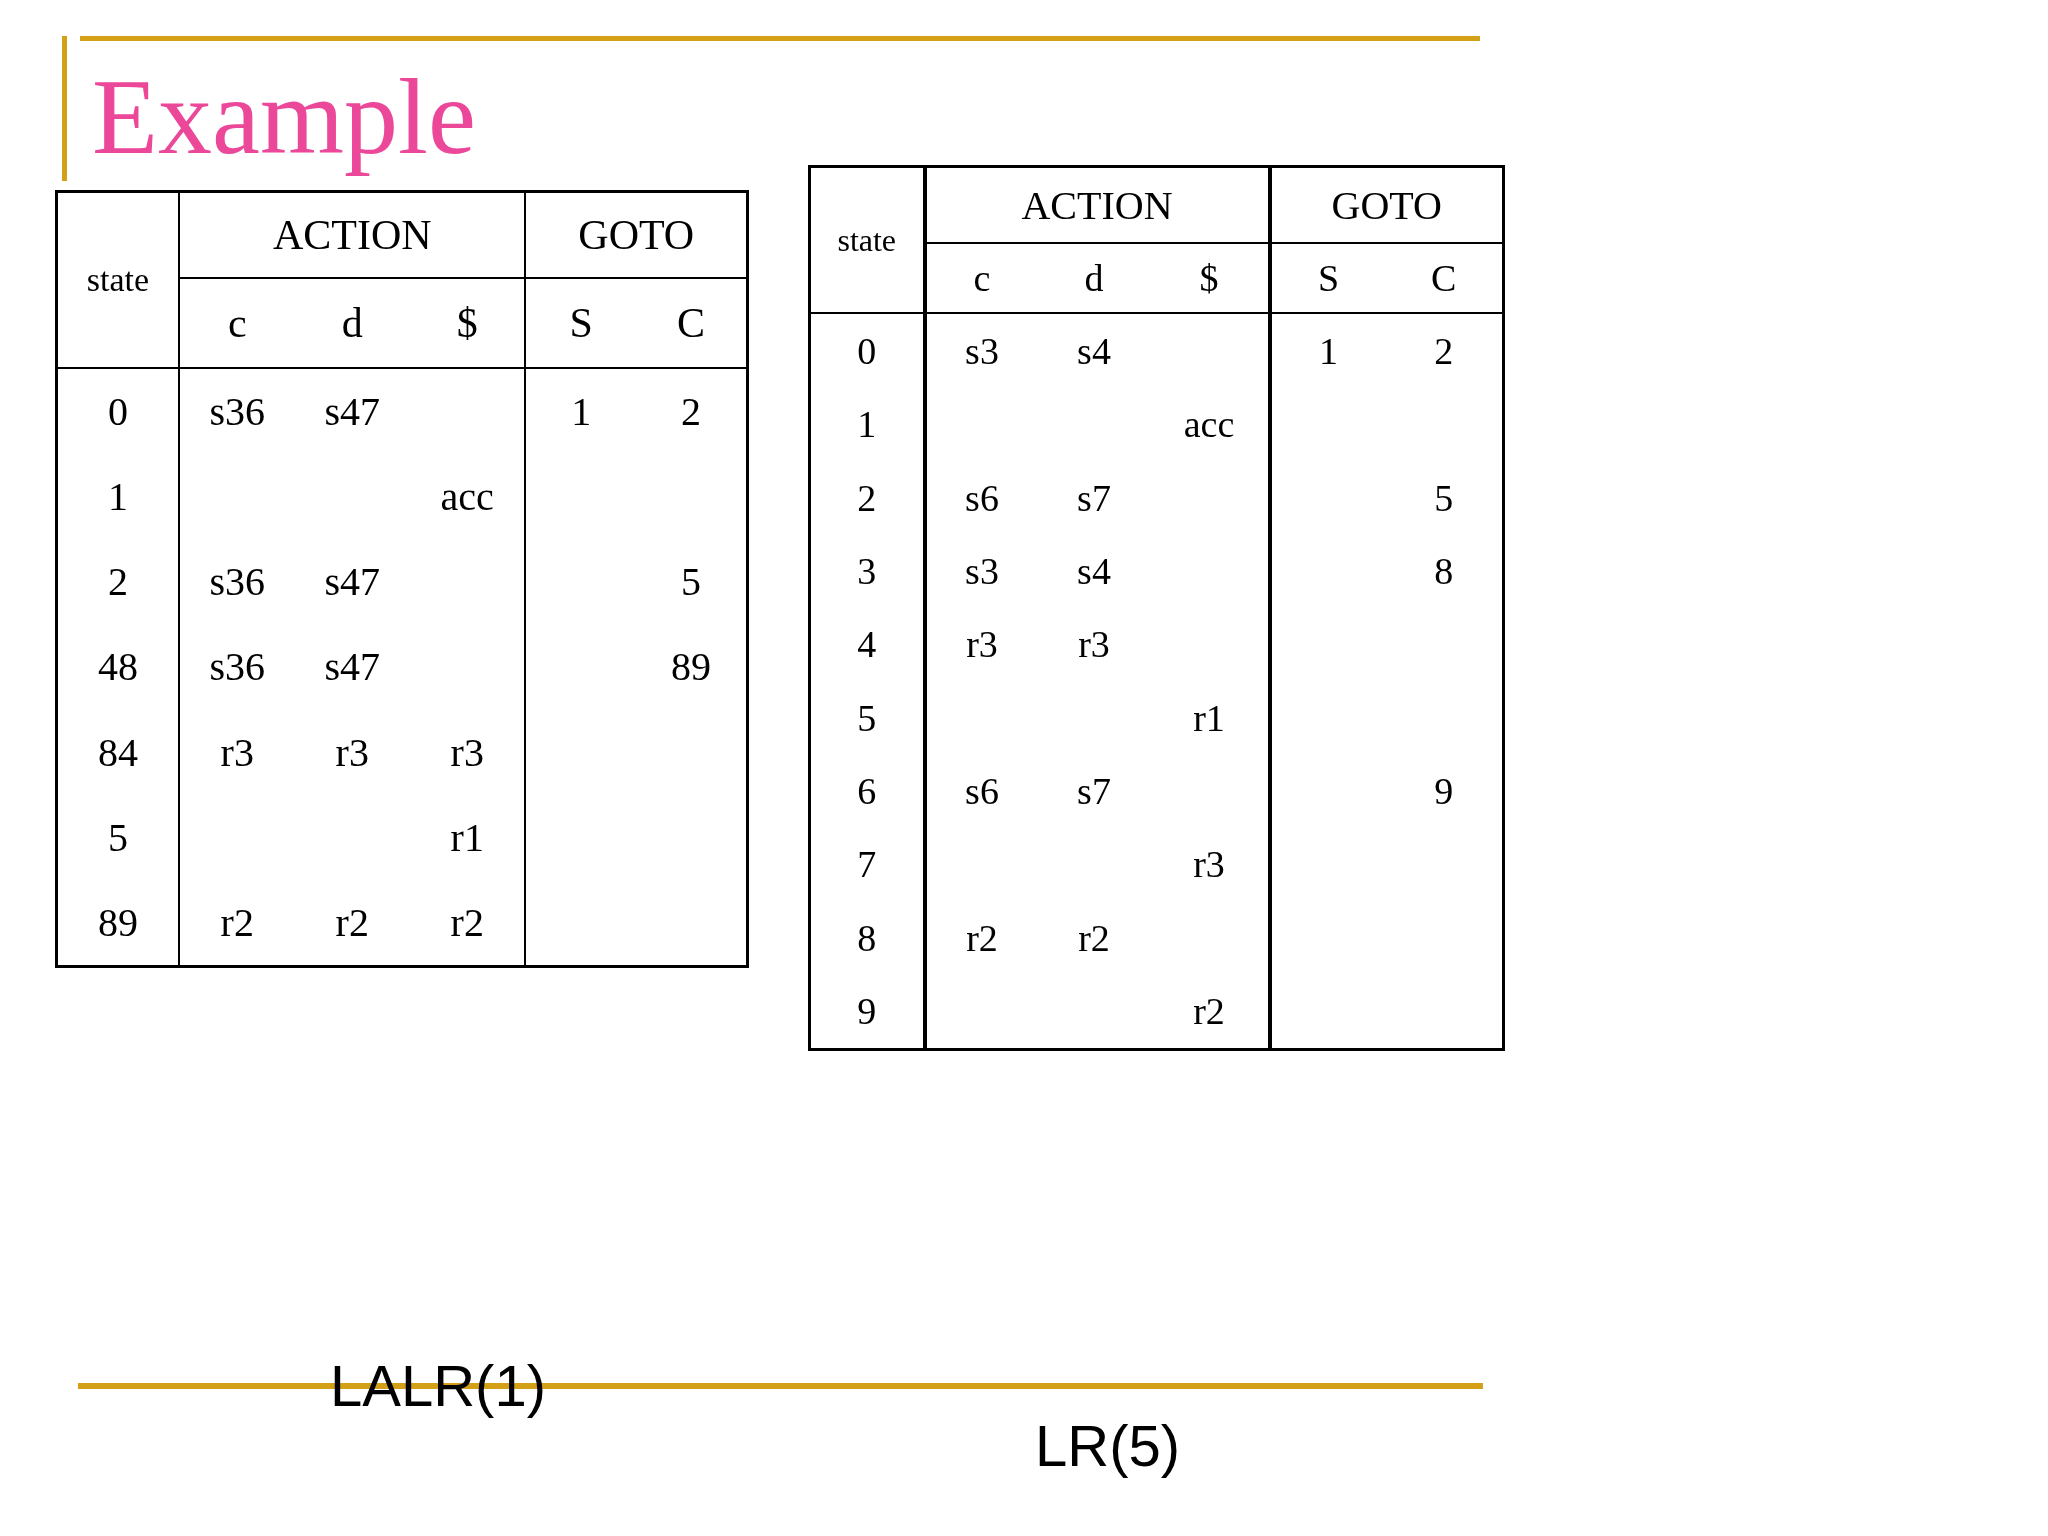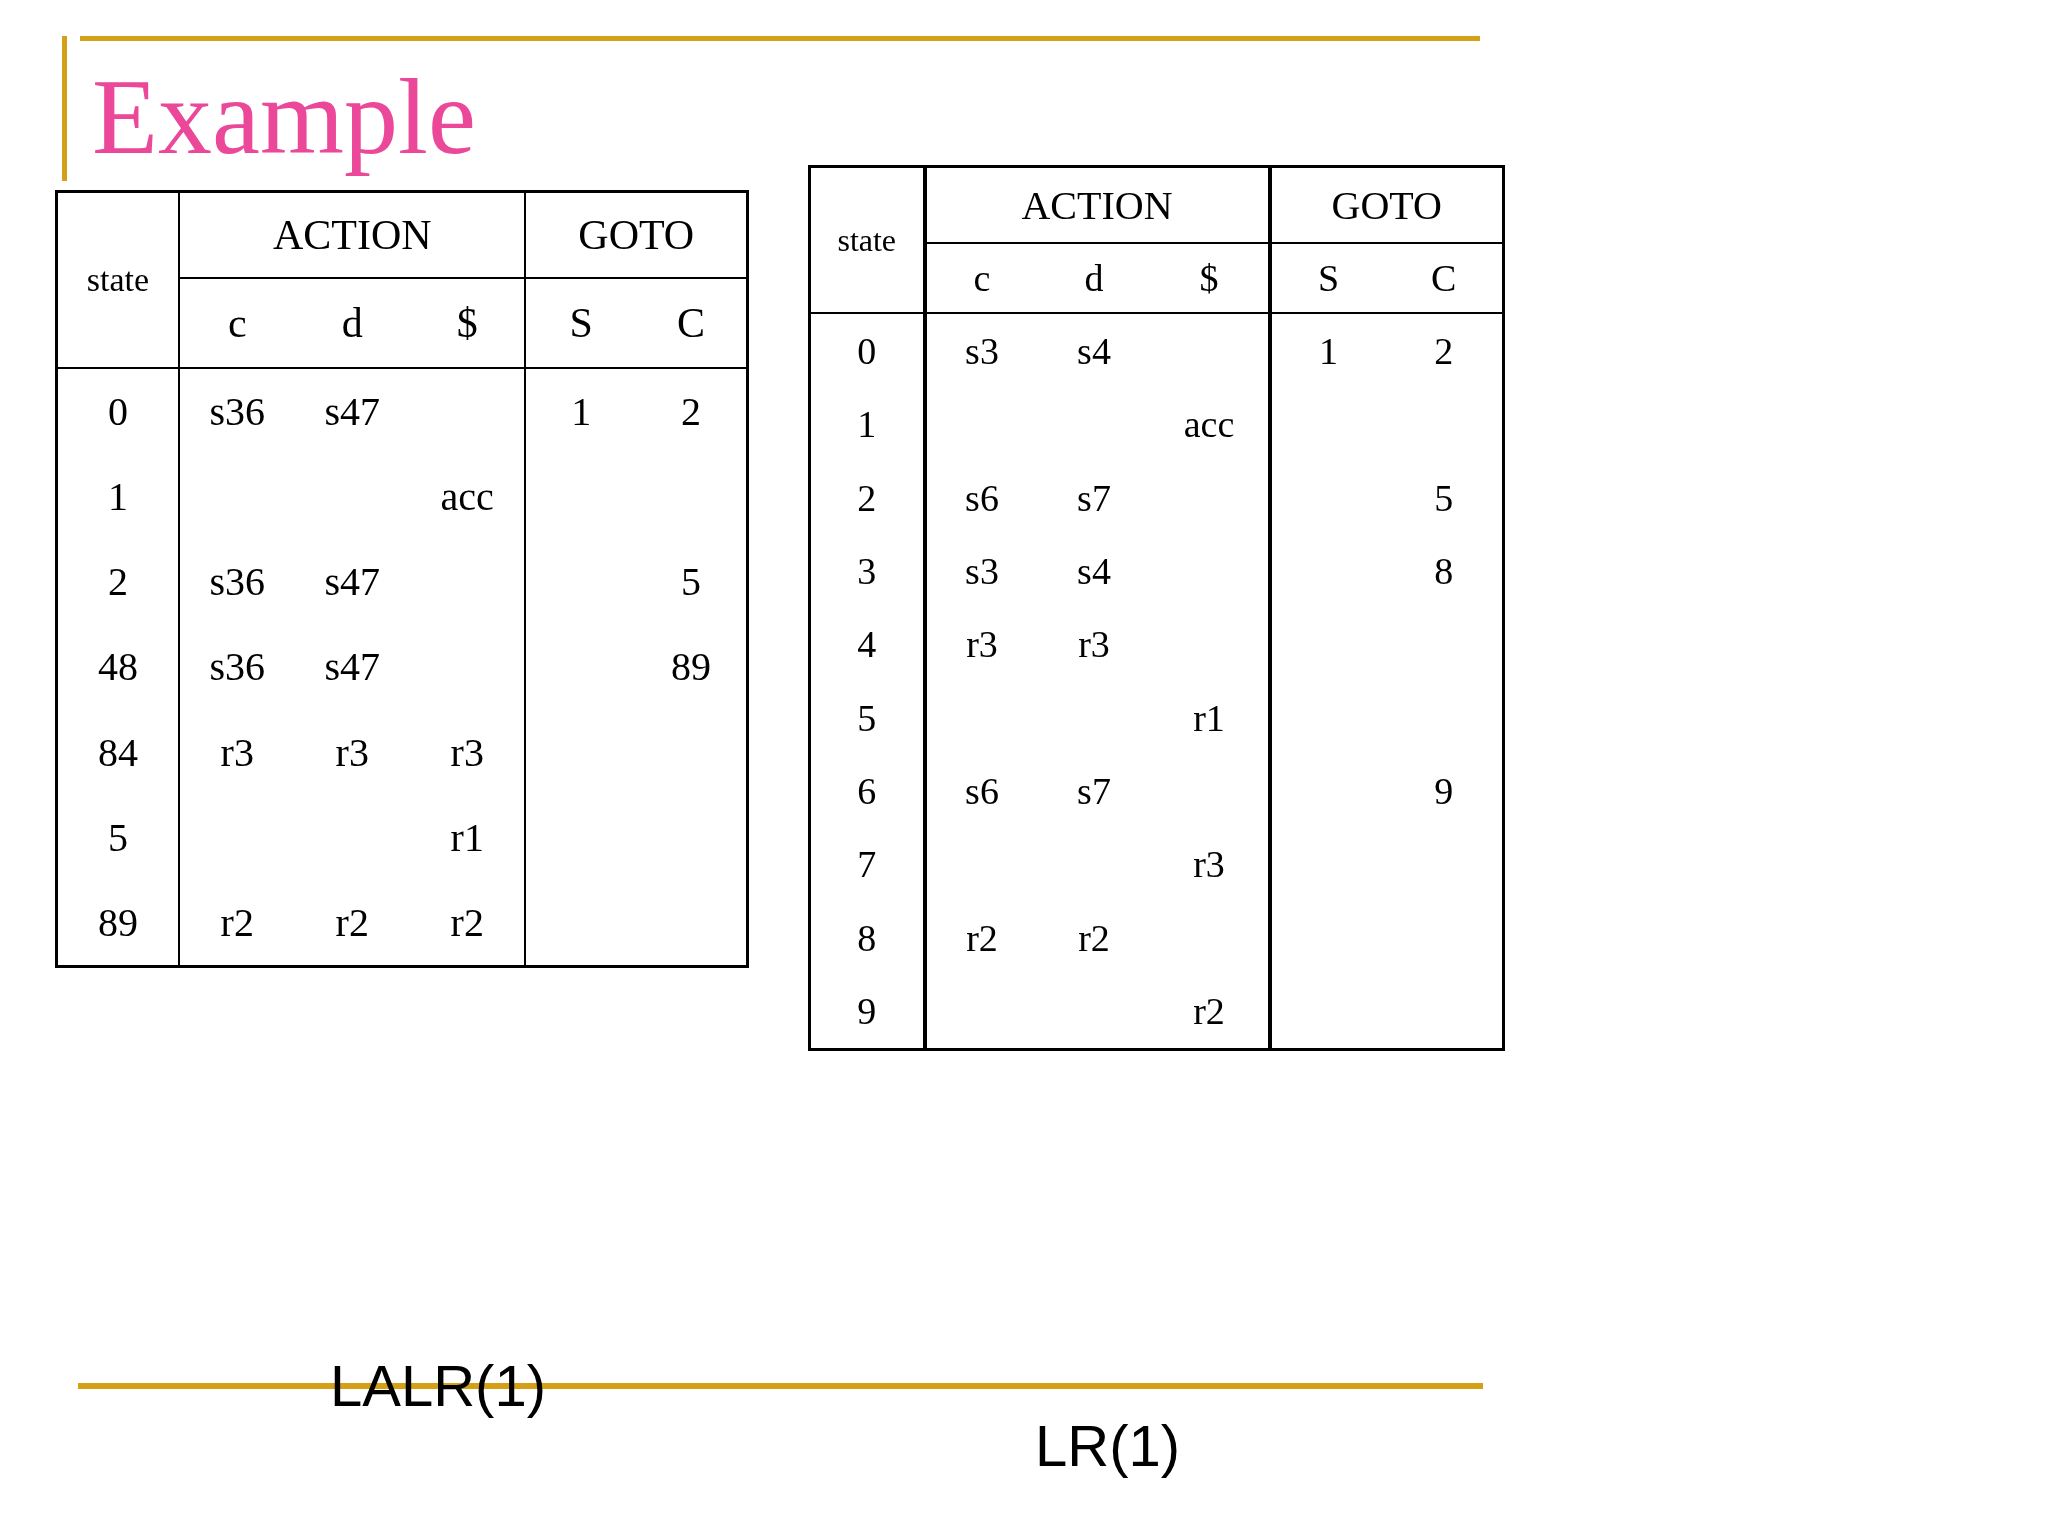--- a/index.html
+++ b/index.html
@@ -326,13 +326,13 @@
       <td class="state-cell v-right-state">9</td>
       <td></td>
       <td></td>
       <td class="v-right-action">r2</td>
       <td></td>
       <td></td>
     </tr>
   </tbody>
 </table>
 
-<div class="table-caption" id="lr-caption">LR(1)</div>
+<div class="table-caption" id="lr-caption">LR(5)</div>
 
 </body></html>

